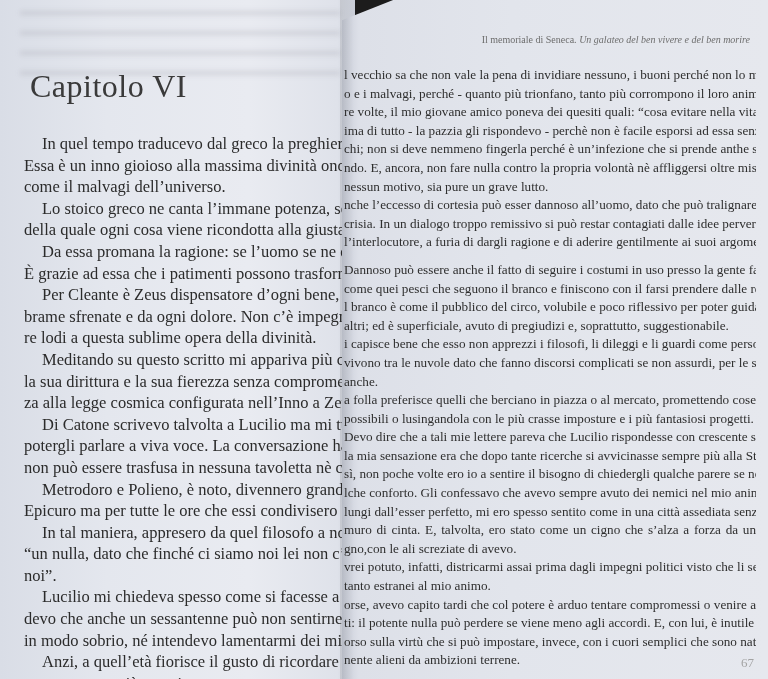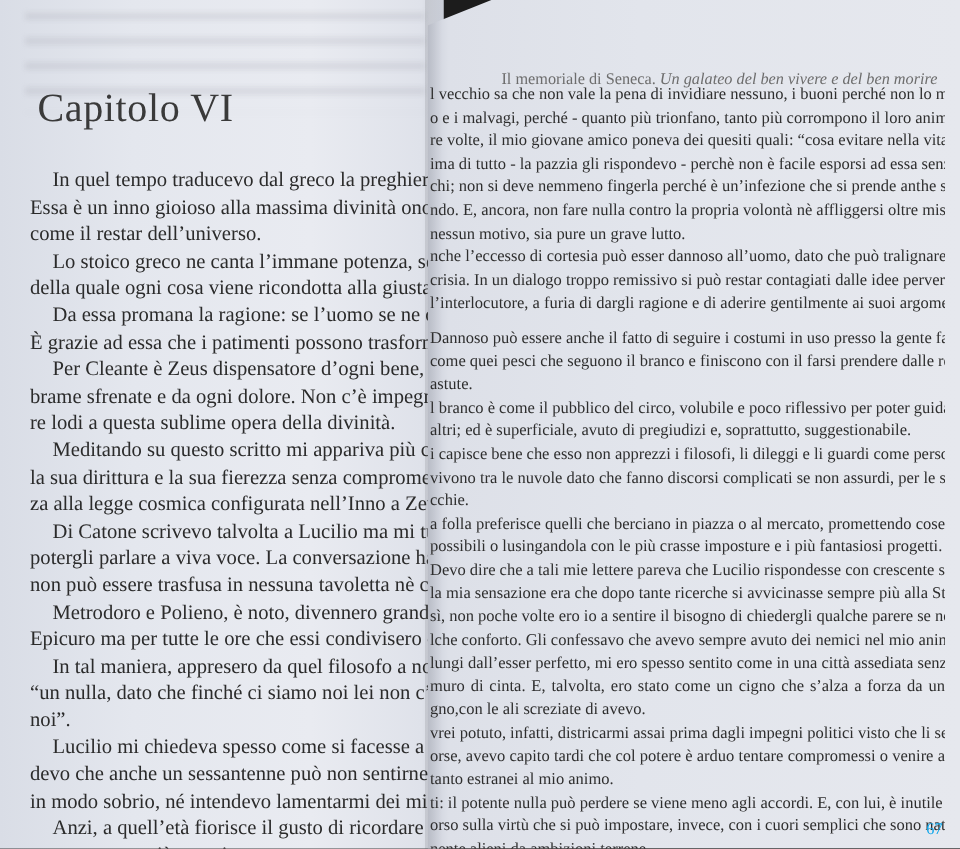--- a/index.html
+++ b/index.html
@@ -34,54 +34,54 @@
     font-family:"Liberation Serif", serif; font-size:32px; color:#3a3a3a;
     letter-spacing:0.5px;
   }
   .left-text {
     position:absolute; left:24px; top:133px; width:345px;
     font-family:"Liberation Serif", serif; font-size:16.5px; line-height:21.6px; color:#2b2b2b;
   }
   .left-text .line { white-space:nowrap; }
   .left-text .indent { padding-left:18px; }
   .running-header {
-    position:absolute; right:18px; top:55px;
-    font-family:"Liberation Serif", serif; font-size:13px; color:#6d6d6d; font-style:normal;
+    position:absolute; right:18px; top:34px;
+    font-family:"Liberation Serif", serif; font-size:10px; color:#6d6d6d; font-style:normal;
   }
   .running-header i { font-style:italic; }
   .right-text {
     position:absolute; left:344px; top:66px; width:412px;
     font-family:"Liberation Serif", serif; font-size:13.2px; line-height:18.6px; color:#2e2e2e;
   }
   .right-text .line { white-space:nowrap; overflow:hidden; text-align:justify; text-align-last:justify; }
   .right-text .line.last { text-align-last:left; }
   .right-text .gap { height:9px; }
   .page-number {
     position:absolute; right:14px; top:655px;
-    font-family:"Liberation Serif", serif; font-size:13px; color:#0ea5e9;
+    font-family:"Liberation Serif", serif; font-size:13px; color:#a3a3a3;
   }
   .gutter-shadow {
     position:absolute; left:340px; top:0; width:14px; height:679px;
     background:linear-gradient(90deg, rgba(0,0,0,0.10), rgba(0,0,0,0));
   }
 </style>
 </head>
 <body>
 
 <div class="spread">
   <div class="dark-corner"></div>
 
   <div class="page-left">
     <div class="ghost"></div>
   </div>
   <div class="chapter-title">Capitolo VI</div>
   <div class="left-text" id="left-text">
       <div class="line indent">In quel tempo traducevo dal greco la preghiera a Zeus</div>
       <div class="line">Essa è un inno gioioso alla massima divinità onorata con</div>
-      <div class="line">come il restar dell’universo.</div>
+      <div class="line">come il malvagi dell’universo.</div>
       <div class="line indent">Lo stoico greco ne canta l’immane potenza, senza la quale</div>
       <div class="line">della quale ogni cosa viene ricondotta alla giusta misura.</div>
       <div class="line indent">Da essa promana la ragione: se l’uomo se ne distacca diviene</div>
       <div class="line">È grazie ad essa che i patimenti possono trasformarsi in virtù</div>
       <div class="line indent">Per Cleante è Zeus dispensatore d’ogni bene, signore che</div>
       <div class="line">brame sfrenate e da ogni dolore. Non c’è impegno più nobile</div>
       <div class="line">re lodi a questa sublime opera della divinità.</div>
       <div class="line indent">Meditando su questo scritto mi appariva più chiaro il pro</div>
       <div class="line">la sua dirittura e la sua fierezza senza compromessi che testimo</div>
       <div class="line">za alla legge cosmica configurata nell’Inno a Zeus.</div>
@@ -113,36 +113,35 @@
       <div class="line">ima di tutto - la pazzia gli rispondevo - perchè non è facile esporsi ad essa senza</div>
       <div class="line">chi; non si deve nemmeno fingerla perché è un’infezione che si prende anthe scher-</div>
       <div class="line">ndo. E, ancora, non fare nulla contro la propria volontà nè affliggersi oltre misura</div>
       <div class="line last">nessun motivo, sia pure un grave lutto.</div>
       <div class="line">nche l’eccesso di cortesia può esser dannoso all’uomo, dato che può tralignare in</div>
       <div class="line">crisia. In un dialogo troppo remissivo si può restar contagiati dalle idee perverse</div>
       <div class="line">l’interlocutore, a furia di dargli ragione e di aderire gentilmente ai suoi argomen-</div>
       <div class="gap"></div>
       <div class="line">Dannoso può essere anche il fatto di seguire i costumi in uso presso la gente facen-</div>
       <div class="line">come quei pesci che seguono il branco e finiscono con il farsi prendere dalle reti</div>
-      <div class="line last">astute.</div>
       <div class="line">l branco è come il pubblico del circo, volubile e poco riflessivo per poter guidare</div>
       <div class="line last">altri; ed è superficiale, avuto di pregiudizi e, soprattutto, suggestionabile.</div>
       <div class="line">i capisce bene che esso non apprezzi i filosofi, li dileggi e li guardi come persone</div>
       <div class="line">vivono tra le nuvole dato che fanno discorsi complicati se non assurdi, per le sue</div>
-      <div class="line last">cchie.</div>
+      <div class="line last">anche.</div>
       <div class="line">a folla preferisce quelli che berciano in piazza o al mercato, promettendo cose</div>
       <div class="line last">possibili o lusingandola con le più crasse imposture e i più fantasiosi progetti.</div>
       <div class="line">Devo dire che a tali mie lettere pareva che Lucilio rispondesse con crescente saggez-</div>
       <div class="line">la mia sensazione era che dopo tante ricerche si avvicinasse sempre più alla Stoà.</div>
       <div class="line">sì, non poche volte ero io a sentire il bisogno di chiedergli qualche parere se non</div>
       <div class="line">lche conforto. Gli confessavo che avevo sempre avuto dei nemici nel mio animo.</div>
       <div class="line">lungi dall’esser perfetto, mi ero spesso sentito come in una città assediata senza</div>
       <div class="line">muro di cinta. E, talvolta, ero stato come un cigno che s’alza a forza da un</div>
       <div class="line last">gno,con le ali screziate di avevo.</div>
       <div class="line">vrei potuto, infatti, districarmi assai prima dagli impegni politici visto che li sen-</div>
+      <div class="line last">tanto estranei al mio animo.</div>
       <div class="line">orse, avevo capito tardi che col potere è arduo tentare compromessi o venire a</div>
-      <div class="line last">tanto estranei al mio animo.</div>
       <div class="line">ti: il potente nulla può perdere se viene meno agli accordi. E, con lui, è inutile il</div>
       <div class="line">orso sulla virtù che si può impostare, invece, con i cuori semplici che sono natu-</div>
       <div class="line last">nente alieni da ambizioni terrene.</div>
     </div>
   <div class="page-number">67</div>
 </div>
 
 </body></html>

